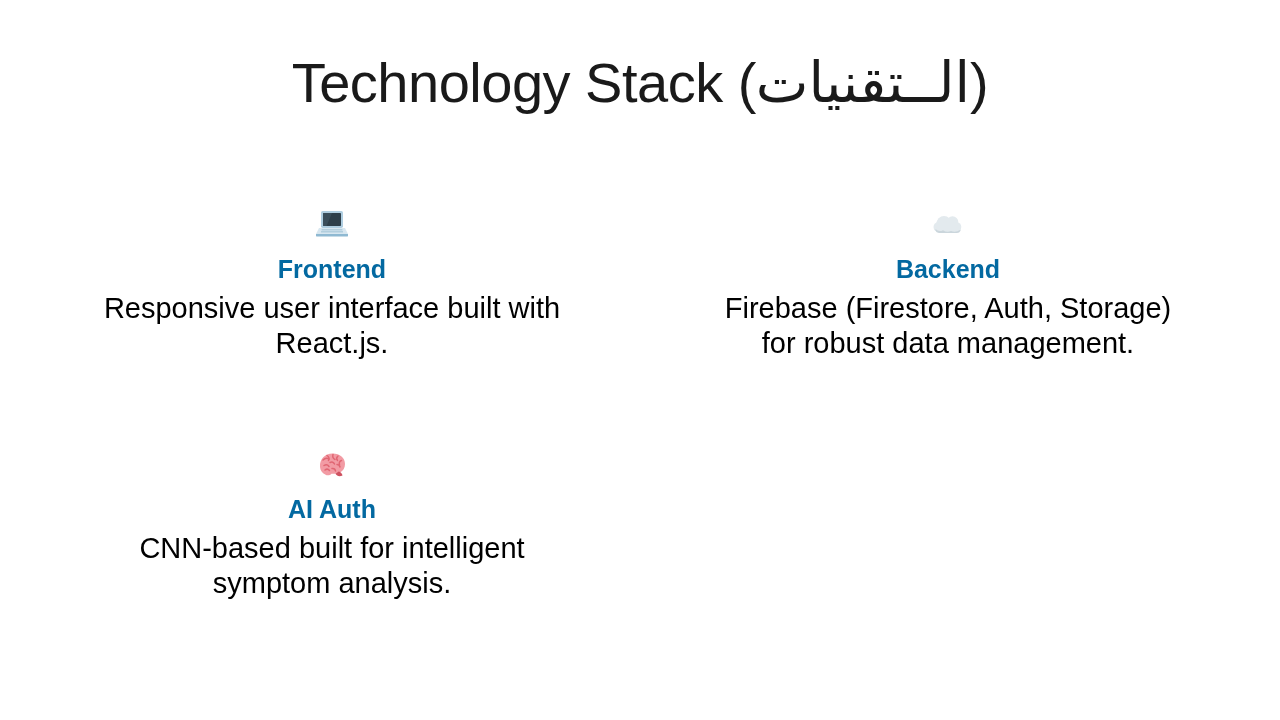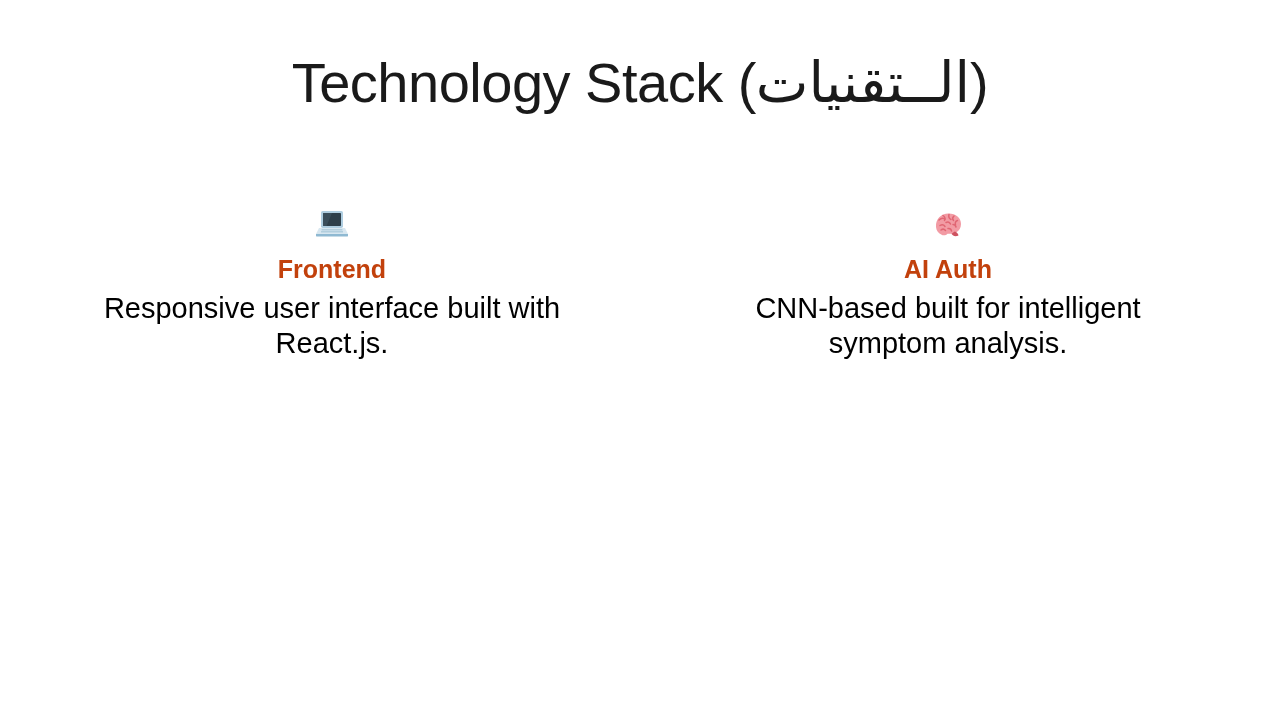--- a/index.html
+++ b/index.html
@@ -46,21 +46,21 @@
     margin-bottom: 8px;
     display: flex;
     align-items: center;
     justify-content: center;
   }
   .card-heading {
     margin: 0;
     font-size: 25px;
     line-height: 32px;
     font-weight: 700;
-    color: #c2410c;
+    color: #0369a1;
   }
   .card-desc {
     margin: 6px 0 0;
     font-size: 29px;
     line-height: 35px;
     font-weight: 400;
     color: #000000;
     white-space: pre-line;
     max-width: 600px;
   }
@@ -84,20 +84,35 @@
           <rect x="8.6" y="22.2" width="20.8" height="1.2" fill="#a9c7d9"></rect>
           <rect x="8" y="24.2" width="22" height="1.2" fill="#a9c7d9"></rect>
           <path d="M3,27 h32 v1.4 a1.2,1.2 0 0 1 -1.2,1.2 h-29.6 a1.2,1.2 0 0 1 -1.2,-1.2 z" fill="#8fb9d2"></path>
         </svg>
       </div>
       <h3 class="card-heading">Frontend</h3>
       <p class="card-desc">Responsive user interface built with
 React.js.</p>
     </div>
 
+    <div class="card">
+      <div class="card-icon">
+        <svg width="38" height="38" viewBox="0 0 38 38">
+          <circle cx="15" cy="16.5" r="7.5" fill="#e3eaee"></circle>
+          <circle cx="23.5" cy="15" r="5.8" fill="#e3eaee"></circle>
+          <circle cx="9.5" cy="20" r="5" fill="#e3eaee"></circle>
+          <circle cx="27.5" cy="20" r="4.8" fill="#e3eaee"></circle>
+          <rect x="5" y="16.5" width="27" height="8.5" rx="4.2" fill="#e3eaee"></rect>
+          <path d="M6.5,22 q3.5,3.4 7.5,1.2 q4,2.6 8,0.8 q4.5,2 9.5,-1.2 l0,1 q-1,2.2 -3.5,2.2 l-18,0 q-2.8,-0.4 -3.5,-2.6 z" fill="#cbd6dc"></path>
+        </svg>
+      </div>
+      <h3 class="card-heading">Backend</h3>
+      <p class="card-desc">Firebase (Firestore, Auth, Storage)
+for robust data management.</p>
+    </div>
 
     <div class="card">
       <div class="card-icon">
         <svg width="38" height="38" viewBox="0 0 38 38">
           <path d="M7,20 c-0.5,-8 5,-13.5 12.5,-13.5 c7.5,0 12.5,4.5 12.5,10.5 c0,4 -2,7 -5,8.5 c-2.5,1.2 -5.5,1.6 -8.5,1.2 c-1.5,1.8 -4.2,2.2 -6.3,0.8 C9.2,26 7.3,23.5 7,20 z" fill="#f29ba4"></path>
           <g fill="none" stroke="#e06673" stroke-width="1.5" stroke-linecap="round">
             <path d="M10,13 q3,-3 6,-1"></path>
             <path d="M14,8.5 q3,2 1.5,5"></path>
             <path d="M20,7.5 q-1,3.5 2,5"></path>
             <path d="M25,9 q-2.5,2 -0.5,4.5"></path>

